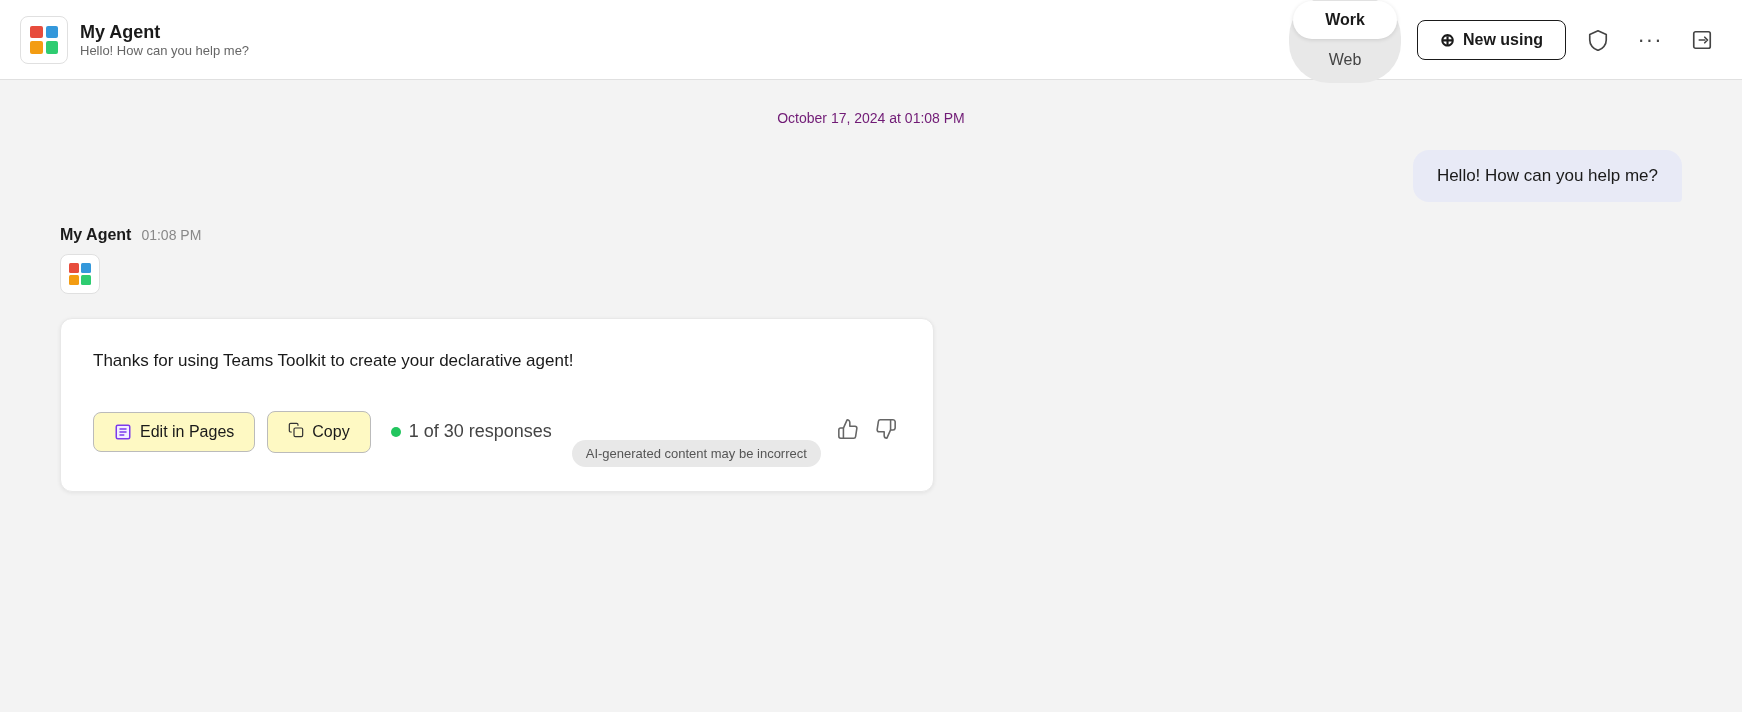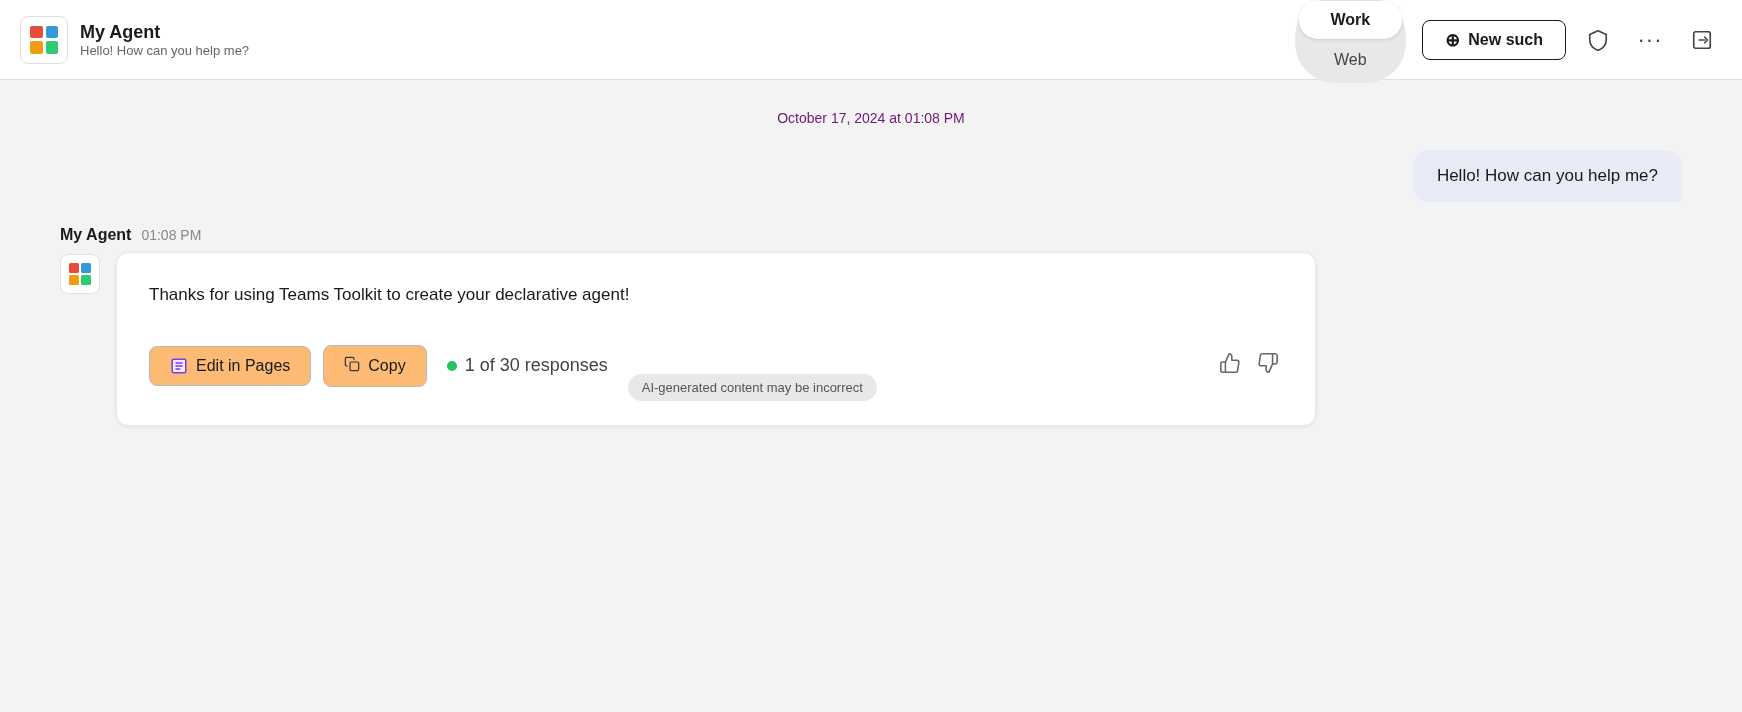--- a/index.html
+++ b/index.html
@@ -174,21 +174,22 @@
       font-size: 16px;
     }
     .agent-message-time {
       color: #888;
       font-size: 14px;
     }
 
     .agent-message-row {
       display: flex;
       align-items: flex-start;
-      gap: 16px;
+      gap: 24px;
+      flex-direction: column;
     }
     .agent-avatar {
       width: 40px;
       height: 40px;
       border-radius: 8px;
       background: #fff;
       border: 1px solid #e0e0e0;
       display: flex;
       align-items: center;
       justify-content: center;
@@ -227,21 +228,21 @@
       align-items: center;
       gap: 12px;
       margin-top: 22px;
       flex-wrap: wrap;
     }
     .action-btn {
       display: flex;
       align-items: center;
       gap: 8px;
       border: 1.5px solid #bbb;
-      background: #fdba74;
+      background: #fef9c3;
       border-radius: 8px;
       padding: 10px 20px;
       font-size: 16px;
       font-weight: 500;
       cursor: pointer;
       color: #1a1a1a;
     }
 
     .responses-indicator {
       display: flex;
@@ -313,21 +314,21 @@
   </div>
 
   <div class="toggle-group">
     <button class="toggle-btn active">Work</button>
     <button class="toggle-btn">Web</button>
   </div>
 
   <div class="header-right">
     <button class="new-chat-btn">
       <span class="new-chat-icon">⊕</span>
-      <span>New such</span>
+      <span>New using</span>
     </button>
     <button class="icon-btn" title="Shield">
       <svg width="22" height="22" viewBox="0 0 24 24" fill="none" stroke="#444" stroke-width="1.8" stroke-linecap="round" stroke-linejoin="round">
           <path d="M12 2L3 6v6c0 5.25 3.75 10.15 9 11.25C17.25 22.15 21 17.25 21 12V6L12 2z"></path>
         </svg>
     </button>
     <button class="icon-btn" title="More options">
       <span style="font-size:22px;letter-spacing:1px;color:#444">···</span>
     </button>
     <button class="icon-btn" title="Open">

